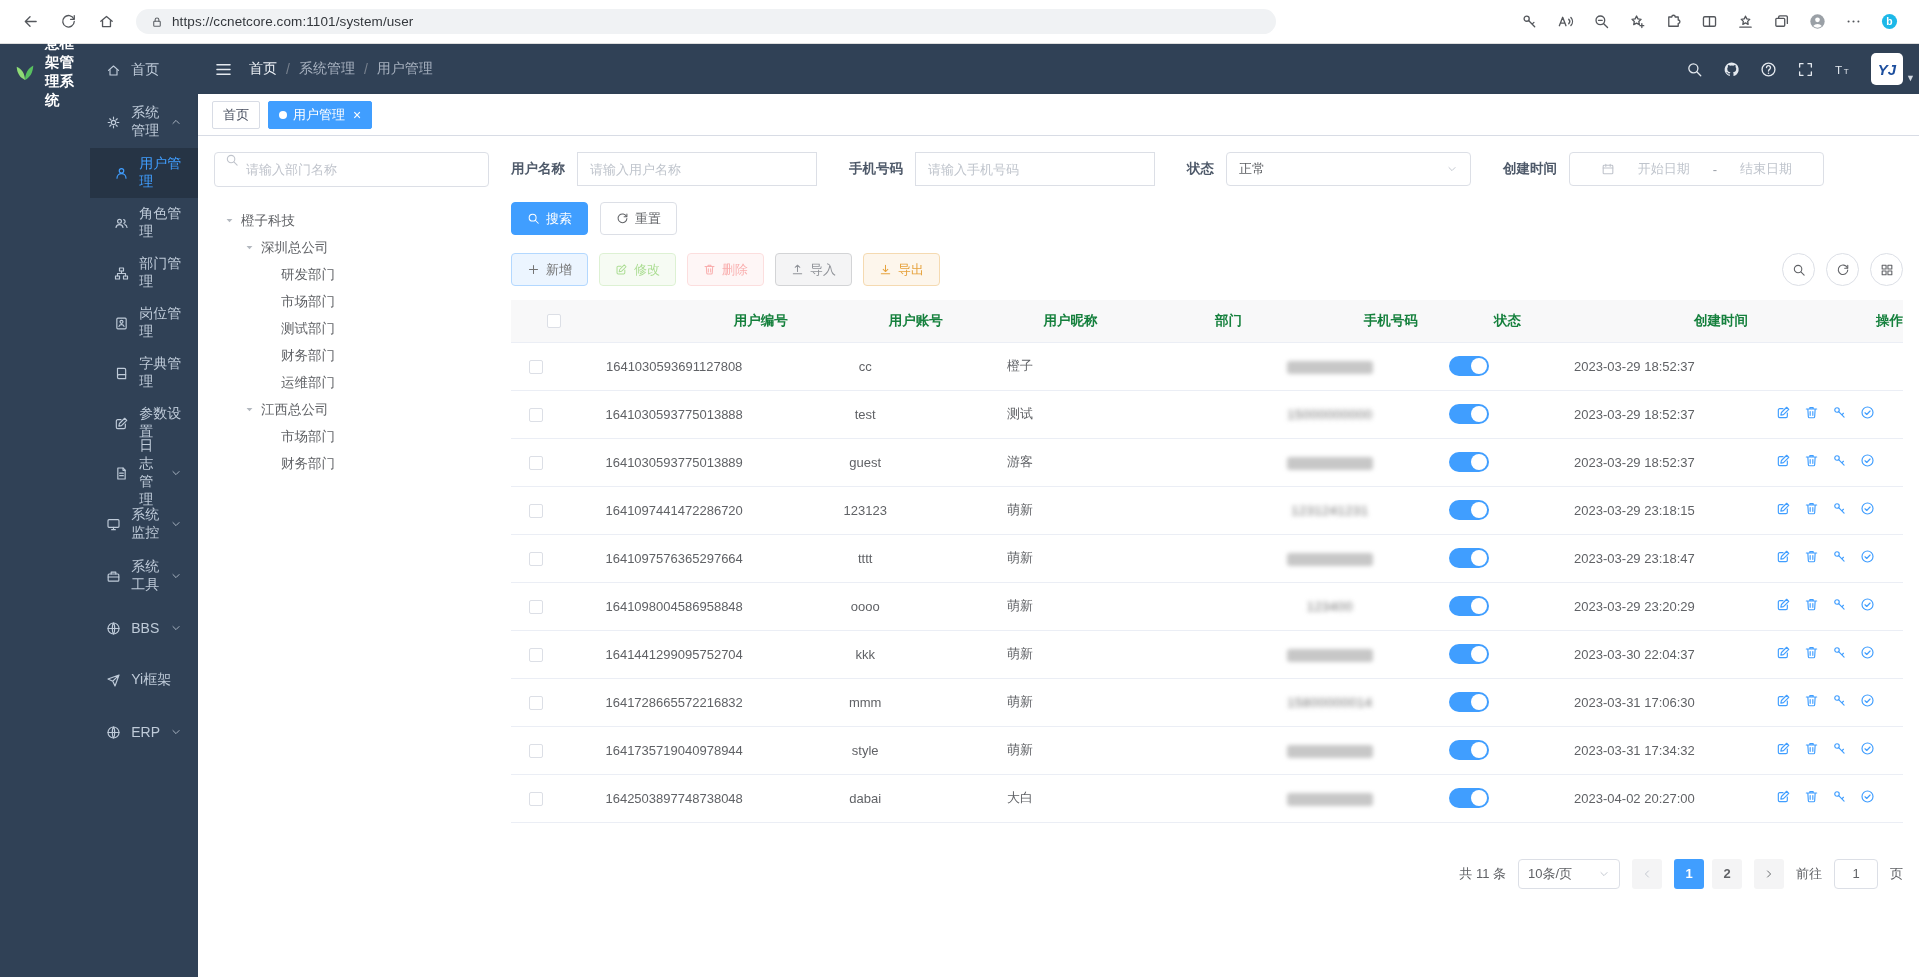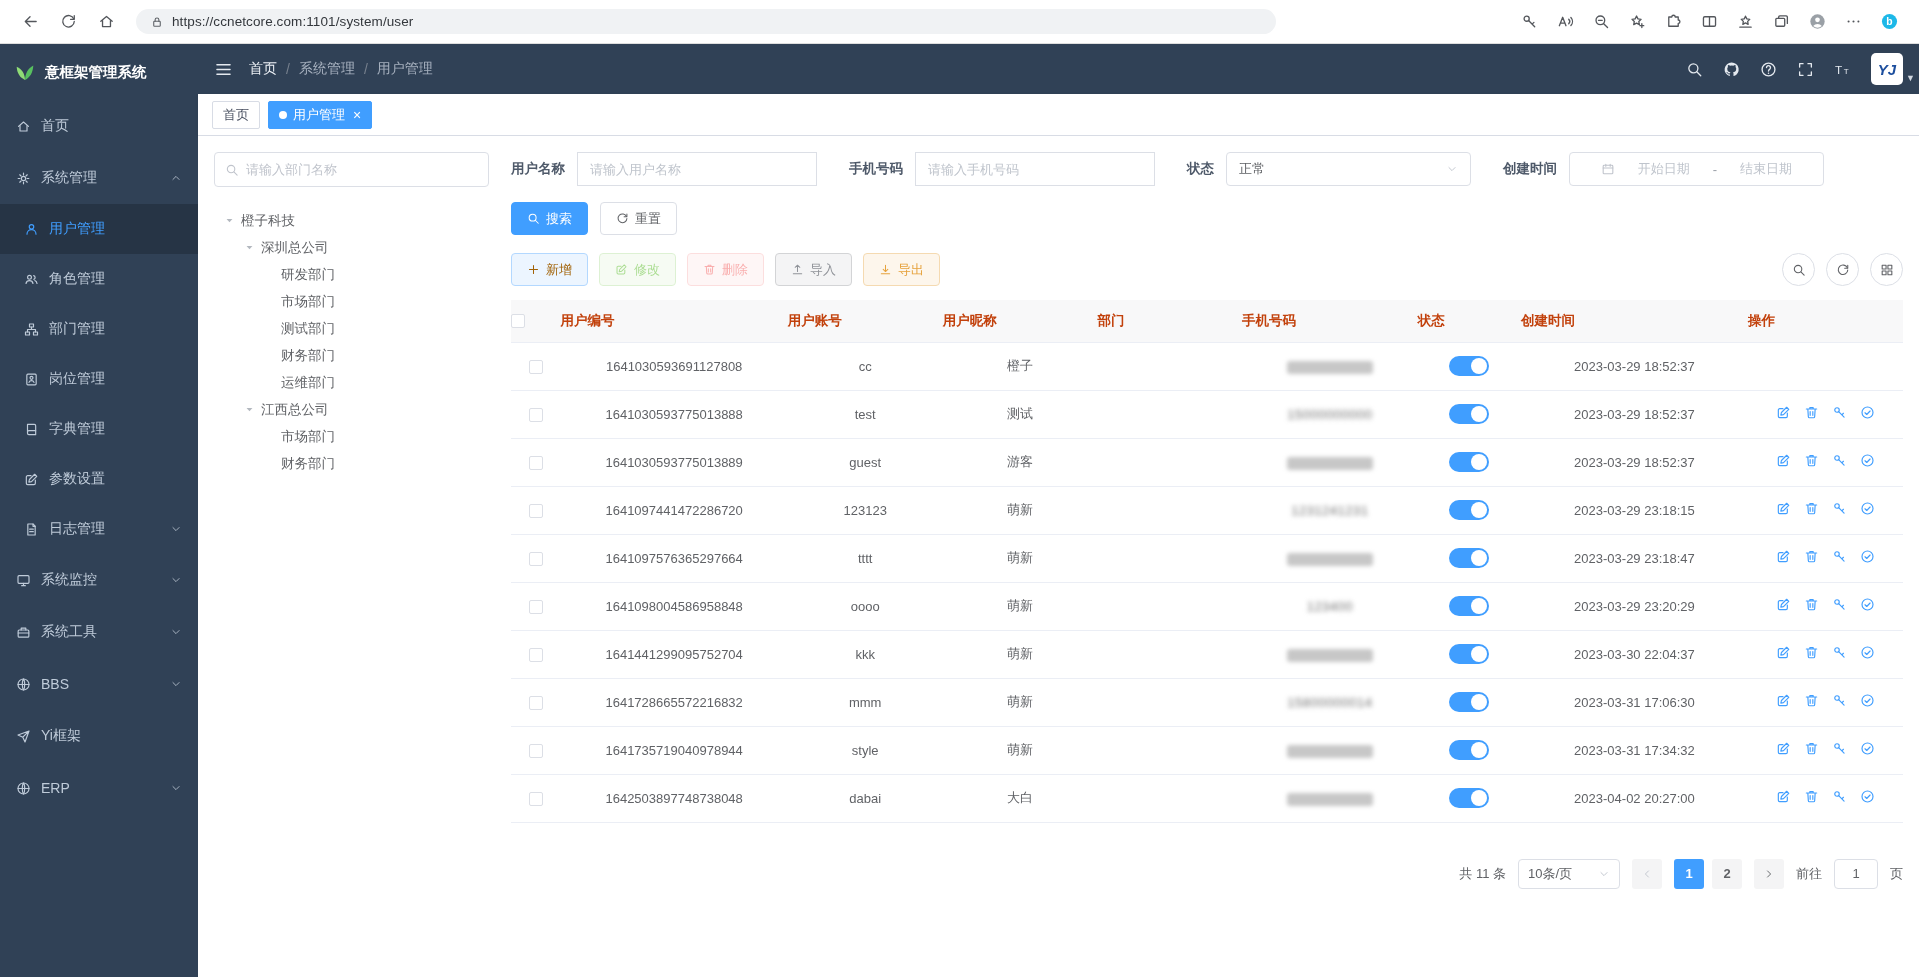--- a/index.html
+++ b/index.html
@@ -18,21 +18,21 @@
 padding:0 14px;gap:8px;color:#444;margin-left:8px}
 .addr .icon{font-size:14px;color:#5f6368}
 .addr-url{font-size:13.5px;color:#33373c;letter-spacing:.1px}
 .b-right{display:flex;align-items:center;gap:4px;margin-left:auto}
 .b-right .b-btn{font-size:17px}
 .b-avatar{font-size:24px}
 .b-bing{font-size:26px}
 
 
 .app{flex:1;display:flex;min-height:0}
-.sidebar{flex:0 0 198px;width:198px;background:#304156;color:#bfcbd9;display:flex;flex-direction:column}
+.sidebar{flex:0 0 198px;width:198px;background:#304156;color:#bfcbd9;display:flex;flex-direction:row}
 .logo{height:56px;display:flex;align-items:center;gap:9px;padding:0 14px;color:#fff;
 font-weight:bold;font-size:14.5px;cursor:pointer}
 .logo .icon{font-size:22px}
 .menu-item{height:52px;display:flex;align-items:center;gap:10px;padding:0 16px;font-size:14px;cursor:pointer}
 .menu-item .mi-ic{font-size:15px}
 .menu-item.sub{height:50px;padding-left:24px}
 .menu-item.active{background:#263445;color:#409eff}
 .menu-item.active .mi-ic{color:#409eff}
 .mi-arrow{margin-left:auto;font-size:12px;color:#aeb9c6}
 
@@ -55,21 +55,21 @@
 box-shadow:0 1px 3px rgba(0,21,41,.08);display:flex;align-items:center;padding:0 14px;gap:8px}
 .tag{height:28px;display:inline-flex;align-items:center;gap:6px;padding:0 10px;border:1px solid #d8dce5;
 font-size:13px;color:#495060;background:#fff;cursor:pointer;border-radius:2px}
 .tag.active{background:#409eff;border-color:#409eff;color:#fff}
 .tag .dot{width:8px;height:8px;border-radius:50%;background:#fff;display:inline-block}
 .tag-close{font-size:14px;line-height:1;margin-left:2px}
 
 
 .content{flex:1;display:flex;padding:16px 16px 0 16px;gap:22px;background:#fff;min-height:0}
 .tree-panel{flex:0 0 275px;width:275px}
-.tree-search{height:35px;border:1px solid #dcdfe6;border-radius:4px;display:flex;align-items:center;
+.tree-search{height:35px;border:1px solid #dcdfe6;border-radius:4px;display:flex;
 padding:0 10px;gap:7px;color:#c0c4cc}
 .tree-search .icon{font-size:14px}
 .tree-search input{border:none;outline:none;flex:1;font-size:13px;color:#606266;background:transparent}
 .tree-search input::placeholder{color:#c0c4cc}
 .tree{margin-top:20px}
 .tree-node{height:27px;display:flex;align-items:center;gap:5px;cursor:pointer;color:#606266;font-size:13.5px}
 .tree-caret{font-size:11px;color:#b3b8bf;width:14px}
 .tree-caret.blank{width:14px;display:inline-block}
 
 .right-panel{flex:1;min-width:0;display:flex;flex-direction:column}
@@ -89,34 +89,34 @@
 .f-date .sep{color:#9aa0a8}
 
 .btn-row{margin-top:16px;display:flex;gap:12px}
 .btn{height:33px;padding:0 15px;border-radius:4px;font-size:13px;display:inline-flex;align-items:center;
 gap:6px;border:1px solid transparent;cursor:pointer;background:#fff;
 font-family:"Liberation Sans","DejaVu Sans",sans-serif}
 .btn .icon{font-size:13px}
 .btn-primary{background:#409eff;border-color:#409eff;color:#fff}
 .btn-default{border-color:#dcdfe6;color:#606266}
 .toolbar{margin-top:18px;display:flex;align-items:center;gap:11px}
-.plain-primary{background:#ecf5ff;border-color:#b3d8ff;color:#a16207}
+.plain-primary{background:#ecf5ff;border-color:#b3d8ff;color:#737373}
 .plain-success{background:#f0f9eb;border-color:#c2e7b0;color:#67c23a}
 .plain-danger{background:#fef0f0;border-color:#fbc4c4;color:#f56c6c}
 .plain-info{background:#f4f4f5;border-color:#d3d4d6;color:#909399}
 .plain-warning{background:#fdf6ec;border-color:#f5dab1;color:#e6a23c}
 .is-disabled{opacity:.55;cursor:default}
 .tool-right{margin-left:auto;display:flex;gap:11px}
 .circle-btn{width:33px;height:33px;border:1px solid #dcdfe6;border-radius:50%;display:flex;align-items:center;
 justify-content:center;color:#606266;background:#fff;cursor:pointer;font-size:14px}
 
 
 table{width:100%;border-collapse:collapse;margin-top:14px;table-layout:fixed;font-size:13px;color:#606266}
-thead th{background:#f8f8f9;color:#c2410c;font-weight:bold;height:42px;
-border-bottom:1px solid #ebeef5;text-align:left;font-size:13.5px}
+thead th{background:#f8f8f9;color:#15803d;font-weight:bold;height:42px;
+border-bottom:1px solid #ebeef5;text-align:right;font-size:13.5px}
 tbody td{height:48px;border-bottom:1px solid #ebeef5;text-align:center;overflow:hidden;white-space:nowrap}
 .checkbox{width:14px;height:14px;border:1px solid #dcdfe6;border-radius:2px;background:#fff;
 display:inline-block;vertical-align:middle;cursor:pointer}
 .toggle{width:40px;height:20px;background:#409eff;border-radius:10px;position:relative;
 display:inline-block;vertical-align:middle;cursor:pointer}
 .toggle::after{content:"";position:absolute;right:2px;top:2px;width:16px;height:16px;background:#fff;border-radius:50%}
 .phone-blur{filter:blur(2.5px);color:#707070;letter-spacing:.5px}
 .phone-bar{display:inline-block;width:86px;height:13px;background:#c7c7c7;border-radius:3px;filter:blur(2px);vertical-align:middle}
 .row-actions{display:inline-flex;gap:13px;color:#409eff}
 .row-actions .act{font-size:15px;cursor:pointer}

